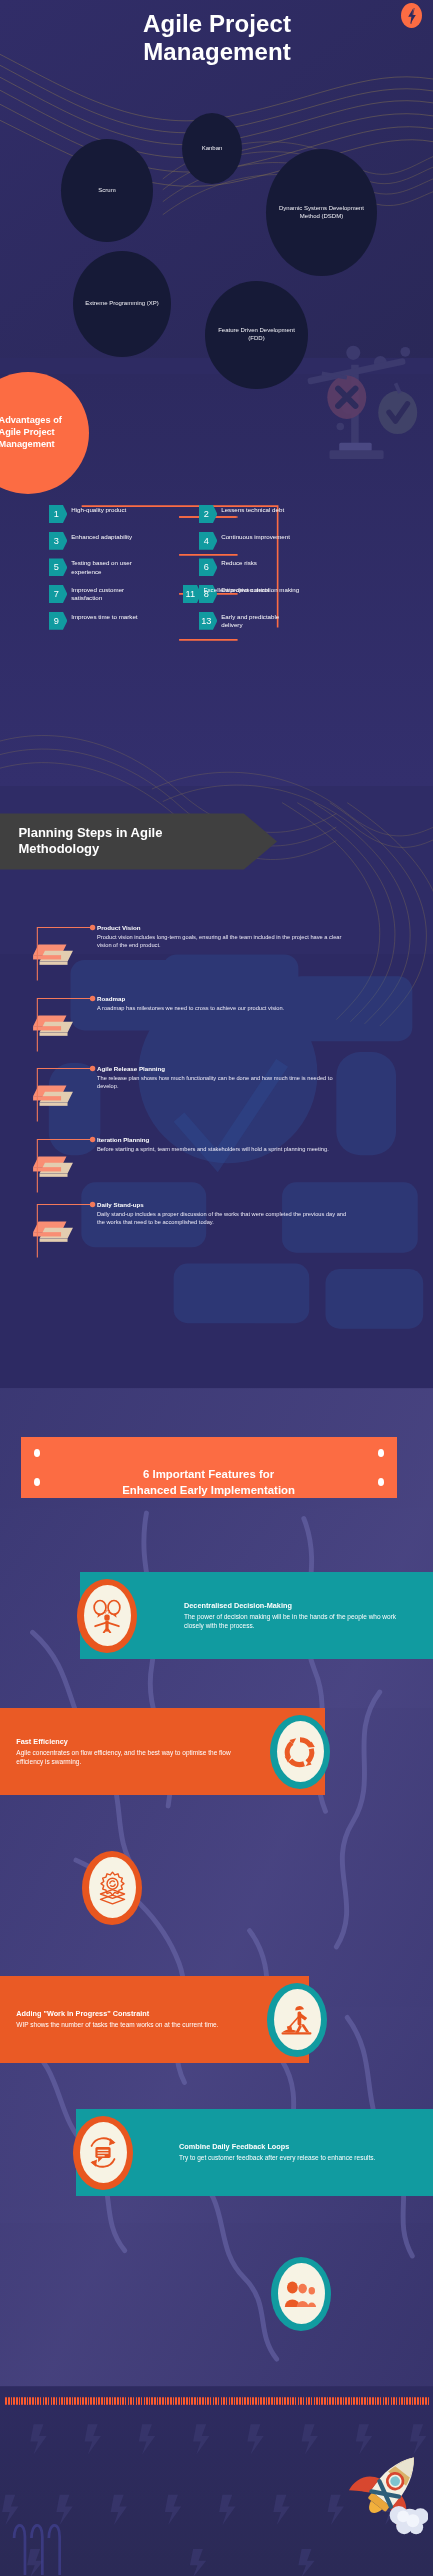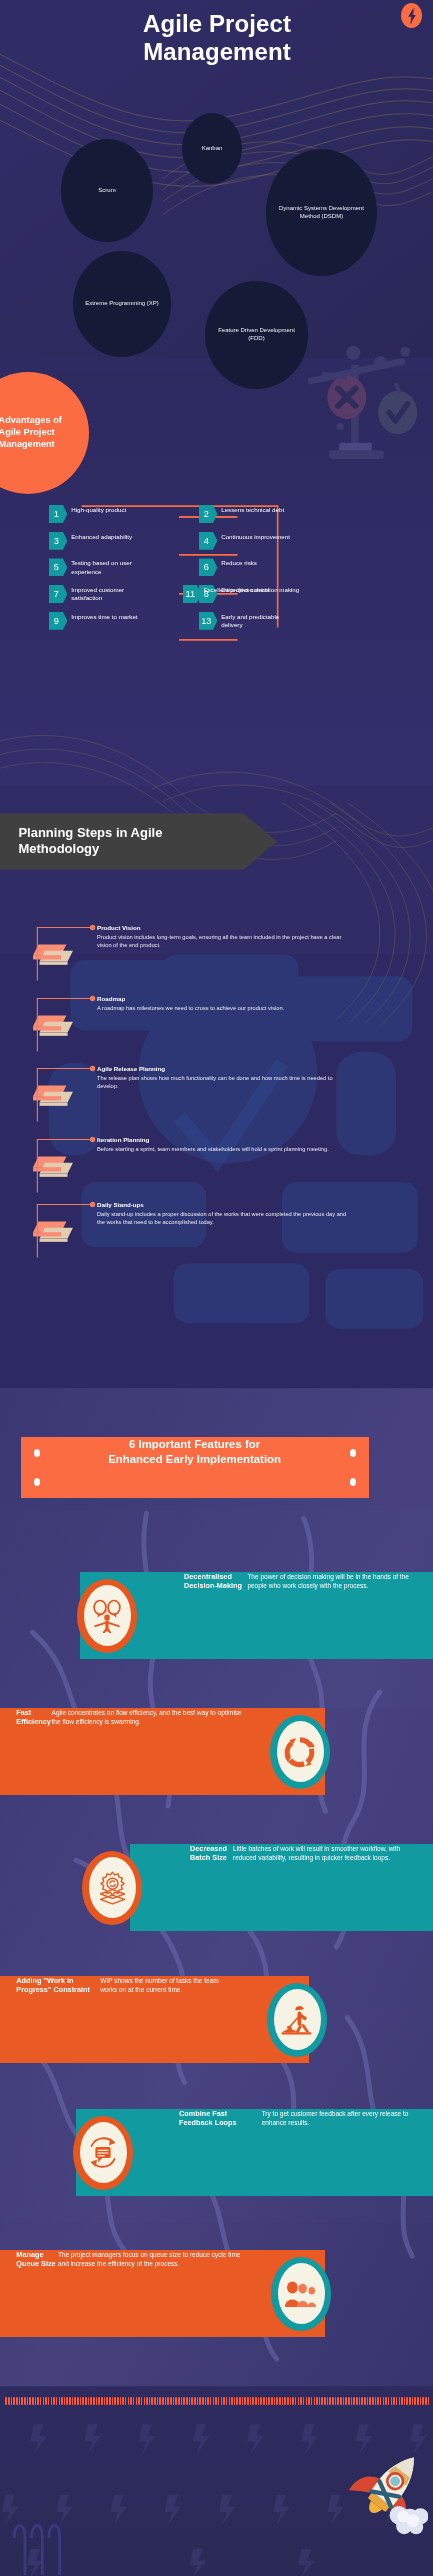--- a/index.html
+++ b/index.html
@@ -97,27 +97,27 @@
   }
   .step { position:absolute; }
   .step-book { position:absolute; width: 40px; height: 28px; }
   .step-elbow { position:absolute; }
   .step-title { position:absolute; font-size: 6.2px; font-weight:700; }
   .step-desc { position:absolute; font-size: 5.7px; line-height:1.42; width: 255px; color:#eceaf6; }
 
   
   #features { top: 1388px; height: 992px; }
   .feat-banner {
-    position:absolute; left: 20.6px; top: 49px; width: 348px; height: 61px;
-    background:#fc6c43; display:flex; align-items:flex-start; justify-content:center;
+    position:absolute; left: 20.6px; top: 49px; width: 376px; height: 61px;
+    background:#fc6c43; display:flex; align-items:flex-end; justify-content:center;
     text-align:center; font-size: 11.4px; font-weight:700; line-height:1.35; padding: 0 20.6px;
   }
   .dot-w { position:absolute; width:6px; height:7.6px; background:#fff; border-radius:50%; }
   .f-card { position:absolute; height: 87px; }
-  .f-card .bar { position:absolute; top:0; height:87px; display:flex; flex-direction:row; justify-content:center; }
+  .f-card .bar { position:absolute; top:0; height:87px; display:flex; flex-direction:column; justify-content:center; }
   .f-card .f-title { font-size: 7.3px; font-weight:700; line-height:1.3; margin-bottom: 1.6px; }
   .f-card .f-desc { font-size: 6.5px; line-height:1.45; }
   .f-oval {
     position:absolute; width: 60px; height: 74px; border-radius:50%;
     display:flex; align-items:center; justify-content:center;
   }
   .f-oval .inner {
     width: 47px; height: 61px; border-radius:50%; background:#f7f3e4;
     display:flex; align-items:center; justify-content:center;
   }
@@ -511,24 +511,20 @@
             <path d="M52 54 l-11 3 7 -10 z"></path>
             <path d="M9 50 l-6 -11 12 0 z"></path>
             <path d="M12 9 l12 -3 -6 11 z"></path>
           </g>
         </svg>
       </div>
     </div>
   </div>
 
   <div class="f-card" style="left:0; top:456px; width:434px;">
-    <div class="bar" style="left:130px; width:304px; background:#119ba0; padding:0 16.3px 0 60px;">
-      <div class="f-title">Decreased Batch Size</div>
-      <div class="f-desc">Little batches of work will result in smoother workflow, with reduced variability, resulting in quicker feedback loops.</div>
-    </div>
     <div class="f-oval" style="left:82px; top:6.5px; background:#e8561f;">
       <div class="inner">
         <svg width="33" height="36" viewBox="0 0 60 66">
           <g fill="none" stroke="#e8561f" stroke-width="2.6" stroke-linejoin="round">
             <path d="M30 4 l4 5 6 -2 2 6 6 2 -2 6 5 4 -5 4 2 6 -6 2 -2 6 -6 -2 -4 5 -4 -5 -6 2 -2 -6 -6 -2 2 -6 -5 -4 5 -4 -2 -6 6 -2 2 -6 6 2 z"></path>
             <circle cx="30" cy="25" r="10"></circle>
             <path d="M25 25 a5 5 0 0 1 9 -3 M35 25 a5 5 0 0 1 -9 3"></path>
             <path d="M8 44 L30 36 L52 44 L30 52 Z"></path>
             <path d="M8 54 L30 46 L52 54 L30 62 Z"></path>
           </g>
@@ -556,21 +552,21 @@
             <path d="M4 52 q12 -8 28 -1 q-14 4 -28 1 z"></path>
             <rect x="2" y="53" width="56" height="4" rx="2"></rect>
           </g>
         </svg>
       </div>
     </div>
   </div>
 
   <div class="f-card" style="left:0; top:721px; width:434px;">
     <div class="bar" style="left:76px; width:358px; background:#119ba0; padding:0 22px 0 103px;">
-      <div class="f-title">Combine Fast Feedback Loops</div>
+      <div class="f-title">Combine Daily Feedback Loops</div>
       <div class="f-desc">Try to get customer feedback after every release to enhance results.</div>
     </div>
     <div class="f-oval" style="left:73px; top:6.5px; background:#e8561f;">
       <div class="inner">
         <svg width="34" height="37" viewBox="0 0 62 68">
           <g fill="none" stroke="#e8561f" stroke-width="3.4" stroke-linecap="round">
             <path d="M10 22 a24 24 0 0 1 40 -6"></path>
             <path d="M52 46 a24 24 0 0 1 -40 6"></path>
           </g>
           <path d="M44 8 l10 8 -12 5 z" fill="#e8561f"></path>
@@ -581,24 +577,20 @@
             <path d="M21 30 L41 30"></path>
               <path d="M21 35 L41 35"></path>
               <path d="M21 40 L34 40"></path>
           </g>
         </svg>
       </div>
     </div>
   </div>
 
   <div class="f-card" style="left:0; top:862px; width:434px;">
-    <div class="bar" style="left:0; width:325px; background:#ea5a25; padding:0 81px 0 16.3px;">
-      <div class="f-title">Manage Queue Size</div>
-      <div class="f-desc">The project managers focus on queue size to reduce cycle time and increase the efficiency of the process.</div>
-    </div>
     <div class="f-oval" style="left:271px; top:6.5px; background:#119ba0;">
       <div class="inner">
         <svg width="36" height="28" viewBox="0 0 66 52">
           <g fill="#ea5a25">
             <ellipse cx="17" cy="14" rx="10" ry="11"></ellipse>
             <path d="M3 50 a14 14 0 0 1 28 0 z"></path>
           </g>
           <g fill="#f4794f">
             <ellipse cx="36" cy="16" rx="8" ry="9"></ellipse>
             <path d="M25 50 a11 11 0 0 1 22 0 z"></path>

